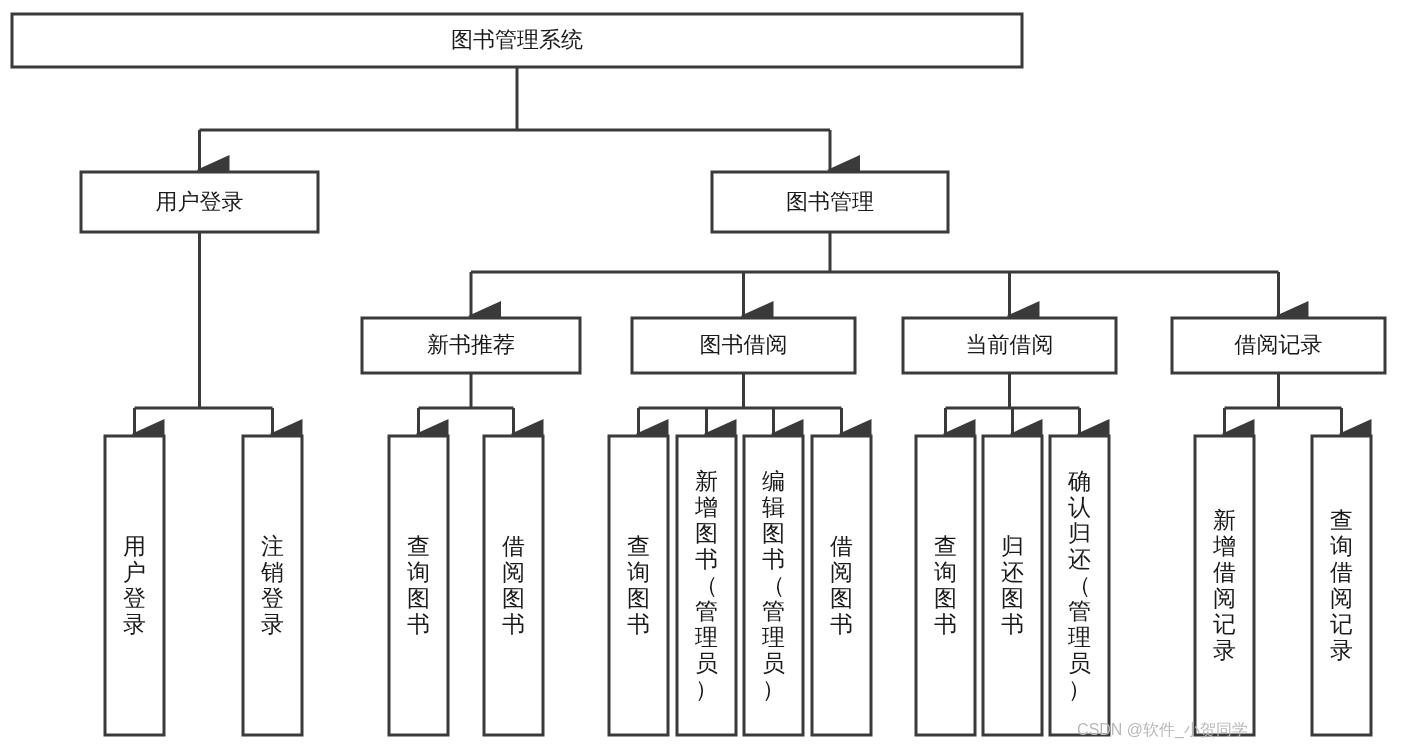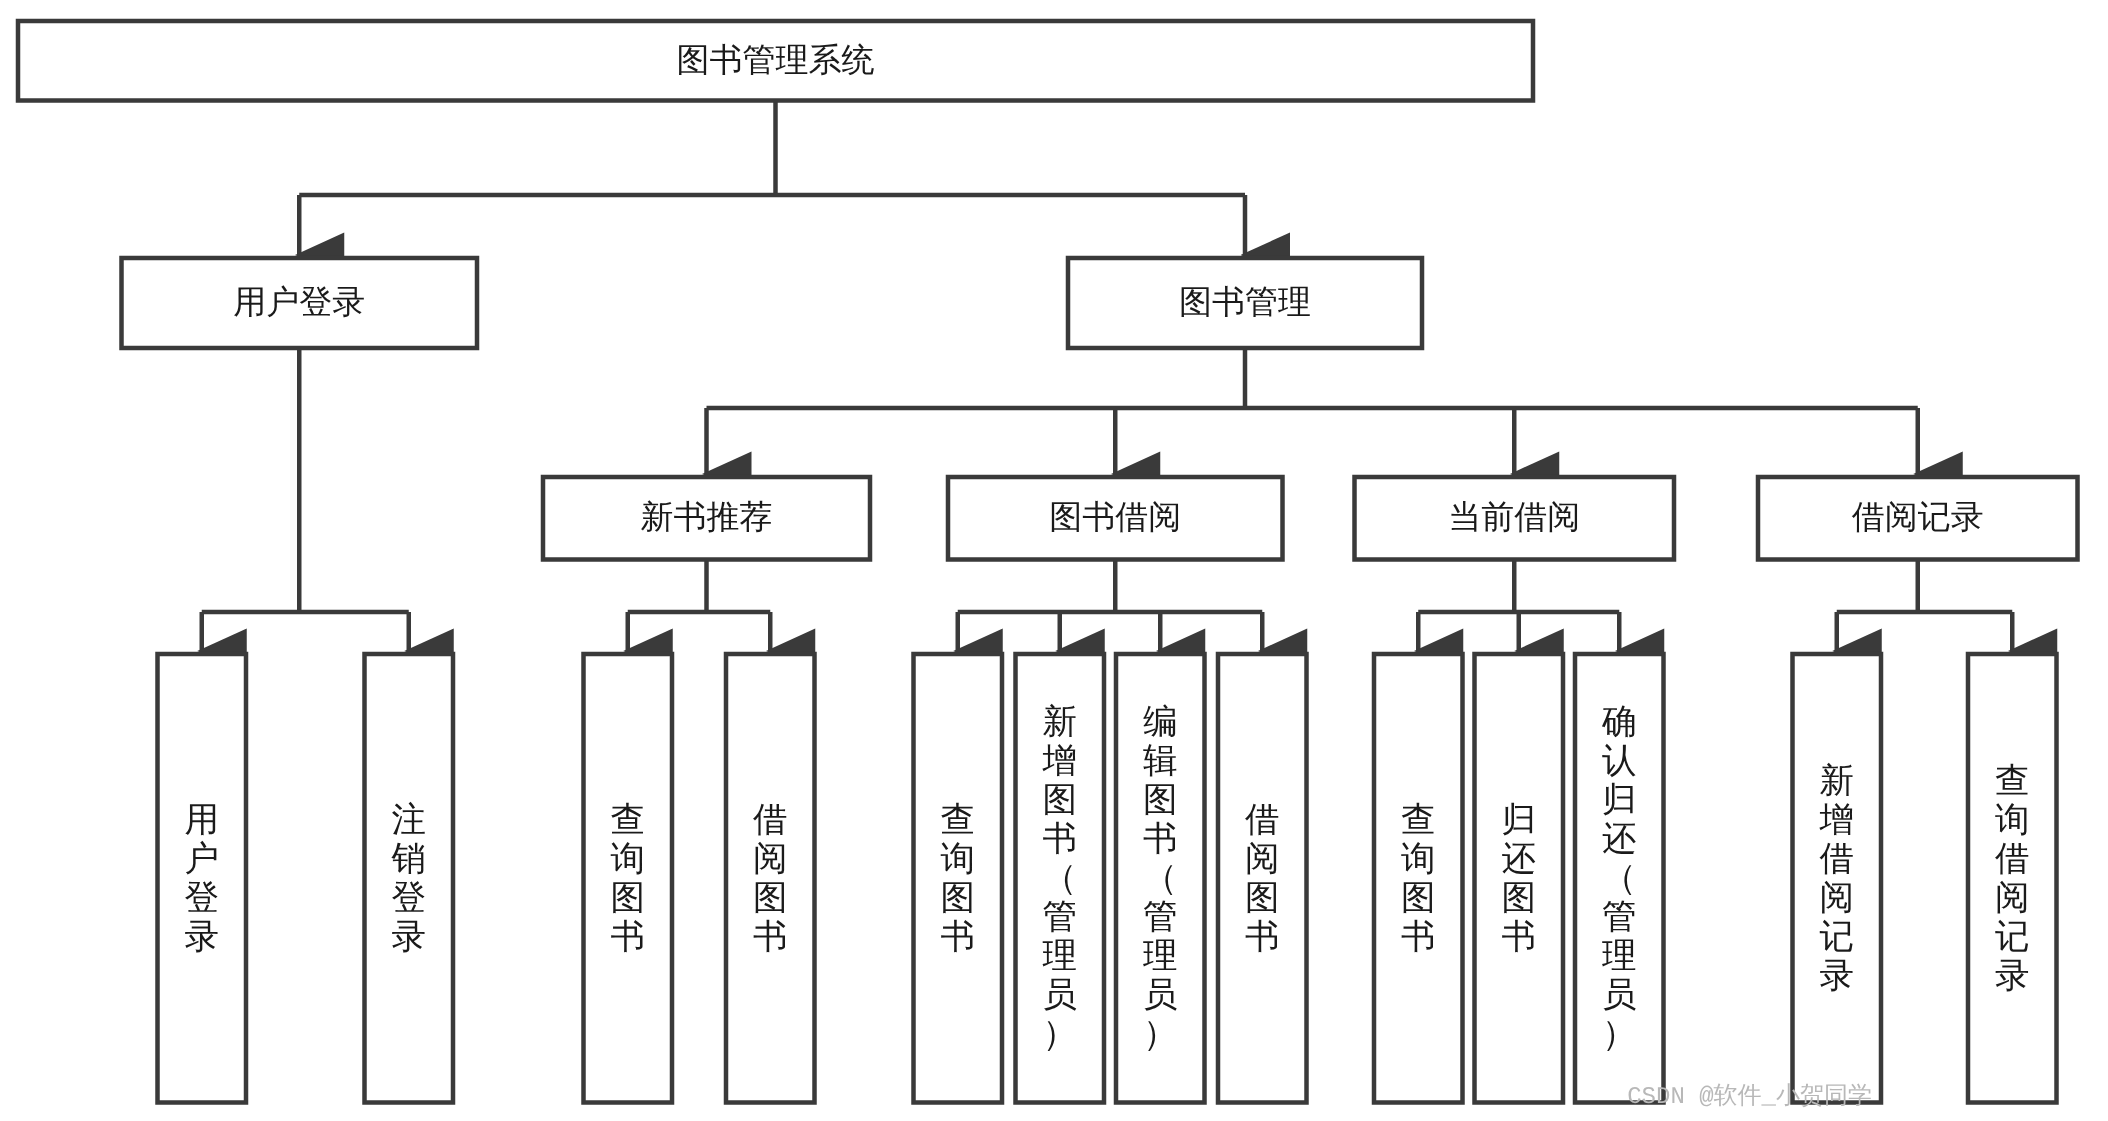--- a/index.html
+++ b/index.html
@@ -51,21 +51,21 @@
   .node-label-v {
     font-family: "Liberation Sans", "DejaVu Sans", sans-serif;
     font-size: 23px;
     fill: #1a1a1a;
     text-anchor: middle;
   }
   .watermark {
     position: absolute;
     right: 12px;
     bottom: 6px;
-    font-family: Liberation Mono, monospace;
+    font-family: Liberation Sans, sans-serif;
     font-size: 16px;
     color: #b8b8b8;
     white-space: nowrap;
     user-select: none;
     text-align: right;
   }
 </style>
 </head>
 <body>
 

